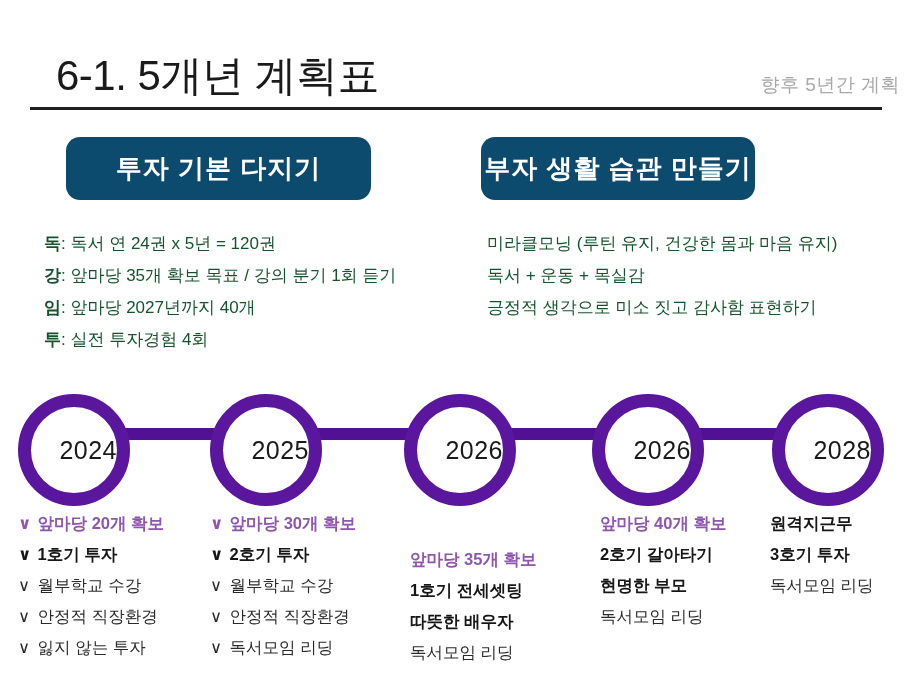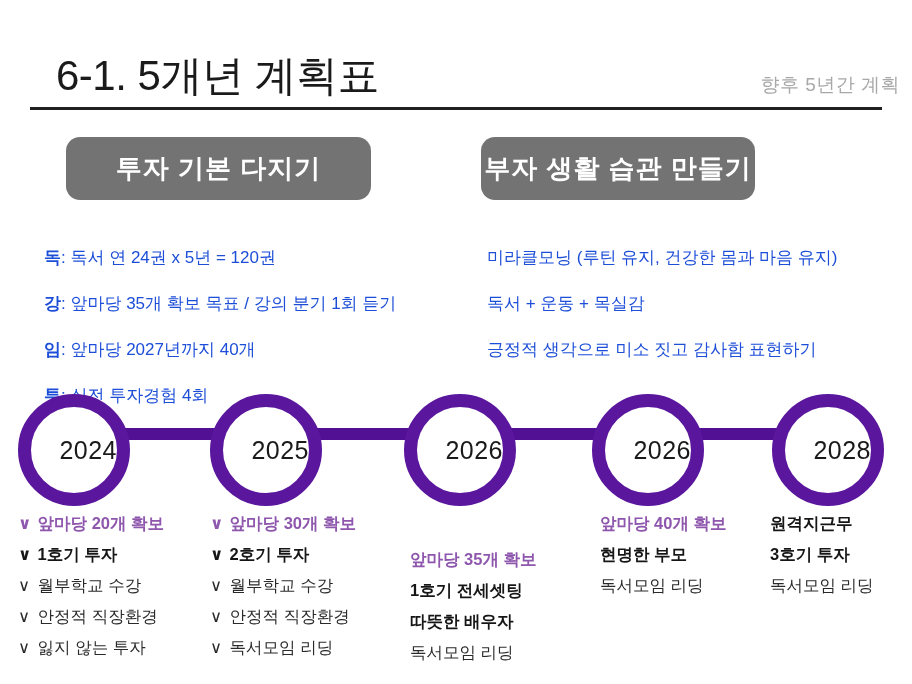--- a/index.html
+++ b/index.html
@@ -23,34 +23,34 @@
     letter-spacing:0.5px;
   }
   .title-rule {
     position:absolute; left:30px; top:107px; width:852px; height:3px;
     background:#202020;
   }
 
   
   .pill {
     position:absolute; height:63px;
-    background:#737373; border-radius:14px;
+    background:#0c4a6e; border-radius:14px;
     display:flex; align-items:center; justify-content:center;
     color:#ffffff; font-size:26px; font-weight:700;
     letter-spacing:1px;
   }
   #pill-left  { left:66px;  top:137px; width:305px; }
   #pill-right { left:481px; top:137px; width:274px; }
 
   
   .detail-list { position:absolute; }
   #detail-left  { left:44px;  top:228px; }
   #detail-right { left:487px; top:228px; }
   .detail-row {
-    font-size:17px; color:#1d4ed8; line-height:32px; white-space:nowrap;margin-top:14px;
+    font-size:17px; color:#14532d; line-height:32px; white-space:nowrap;
   }
   .detail-key { font-weight:700; }
   .detail-val { font-weight:400; }
 
   
   #timeline { position:absolute; left:0; top:378px; width:912px; height:112px; }
   .connector {
     position:absolute; top:50px; height:12px; background:#521094;
   }
   .node {
@@ -135,20 +135,21 @@
         <div class="col-item plain"><span class="chk">∨</span> <span>독서모임 리딩</span></div>
       </div>
       <div class="col" style="left: 410px; margin-top: 36px;">
         <div class="col-item accent"><span>앞마당 35개 확보</span></div>
         <div class="col-item strong"><span>1호기 전세셋팅</span></div>
         <div class="col-item strong"><span>따뜻한 배우자</span></div>
         <div class="col-item plain"><span>독서모임 리딩</span></div>
       </div>
       <div class="col" style="left: 600px;">
         <div class="col-item accent"><span>앞마당 40개 확보</span></div>
+        <div class="col-item strong"><span>2호기 갈아타기</span></div>
         <div class="col-item strong"><span>현명한 부모</span></div>
         <div class="col-item plain"><span>독서모임 리딩</span></div>
       </div>
       <div class="col" style="left: 770px;">
         <div class="col-item strong"><span>원격지근무</span></div>
         <div class="col-item strong"><span>3호기 투자</span></div>
         <div class="col-item plain"><span>독서모임 리딩</span></div>
       </div>
     </div>
 

